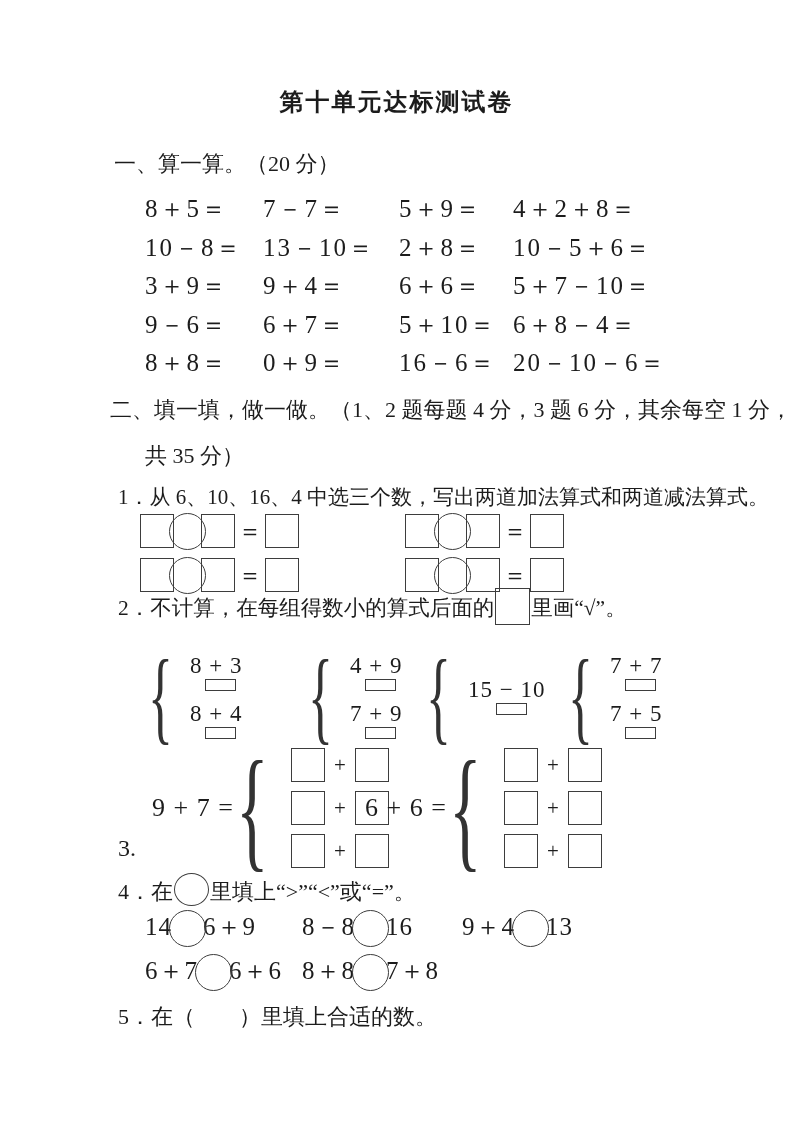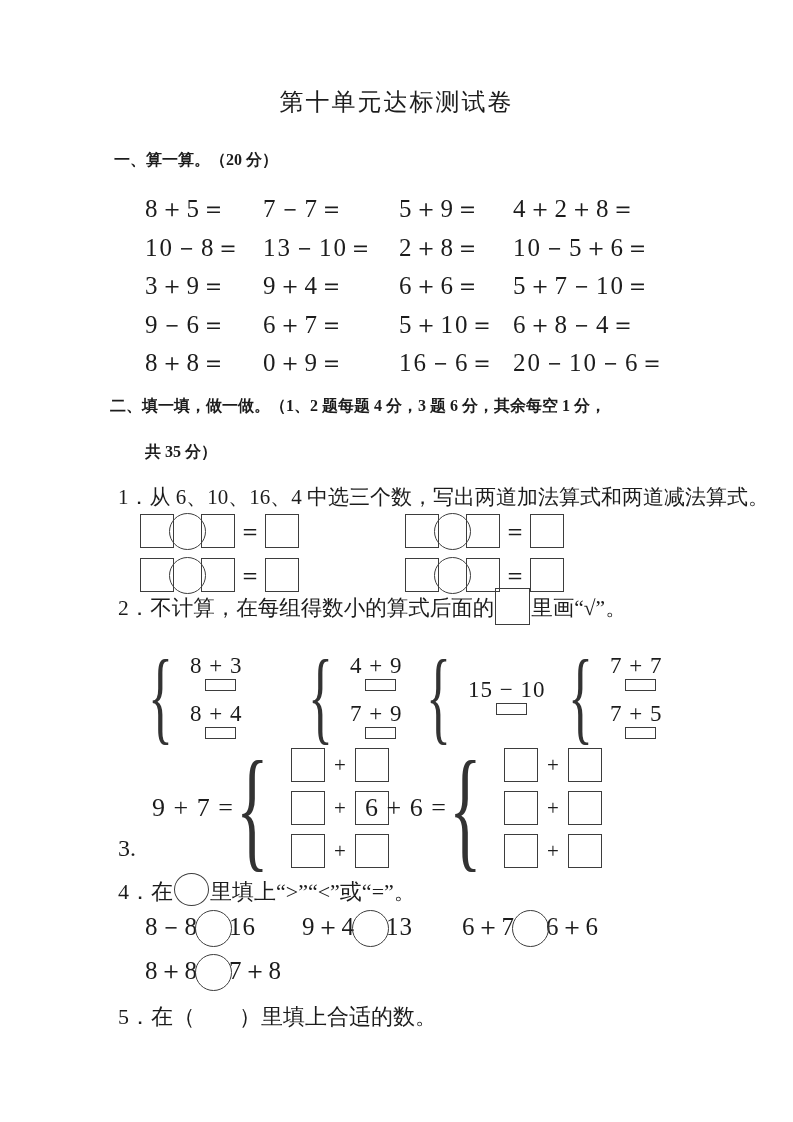--- a/index.html
+++ b/index.html
@@ -6,23 +6,23 @@
   body{
     width:793px;height:1122px;
     font-family:"Liberation Serif","DejaVu Serif",serif;
     color:#1c1c1c;
   }
   .page{position:relative;width:793px;height:1122px;background:#fff;overflow:hidden;}
 
   
   .title{
     position:absolute;top:90px;left:0;width:793px;
-    text-align:center;font-size:24px;font-weight:normal;letter-spacing:2px;line-height:1;
-  }
-  .sec-head{position:absolute;font-size:16px;font-weight:bold;line-height:1.3;white-space:nowrap;}
+    text-align:center;font-size:24px;font-weight:bold;letter-spacing:2px;line-height:1;
+  }
+  .sec-head{position:absolute;font-size:22px;font-weight:normal;line-height:1.3;white-space:nowrap;}
   .sec1-head{left:114px;top:150px;}
   .sec2-head1{left:110px;top:396px;}
   .sec2-head2{left:145px;top:442px;}
 
   
   .grid1{
     position:absolute;left:145px;top:192px;width:600px;
     display:grid;grid-template-columns:118px 136px 114px auto;grid-auto-rows:38.5px;
     font-size:25px;letter-spacing:2px;line-height:34px;white-space:nowrap;
   }
@@ -253,20 +253,25 @@
     </div>
   </div>
   <div class="q3-label">3.</div>
 
   <div class="q4-head">
     <span>4．在</span><span class="circ"></span><span>里填上“&gt;”“&lt;”或“=”。</span>
   </div>
 
   <div class="q4-rows">
     <div class="q4-item">
+        <span>14</span>
+        <span class="circ"></span>
+        <span>6＋9</span>
+      </div>
+    <div class="q4-item">
         <span>8－8</span>
         <span class="circ"></span>
         <span>16</span>
       </div>
     <div class="q4-item">
         <span>9＋4</span>
         <span class="circ"></span>
         <span>13</span>
       </div>
     <div class="q4-item">

